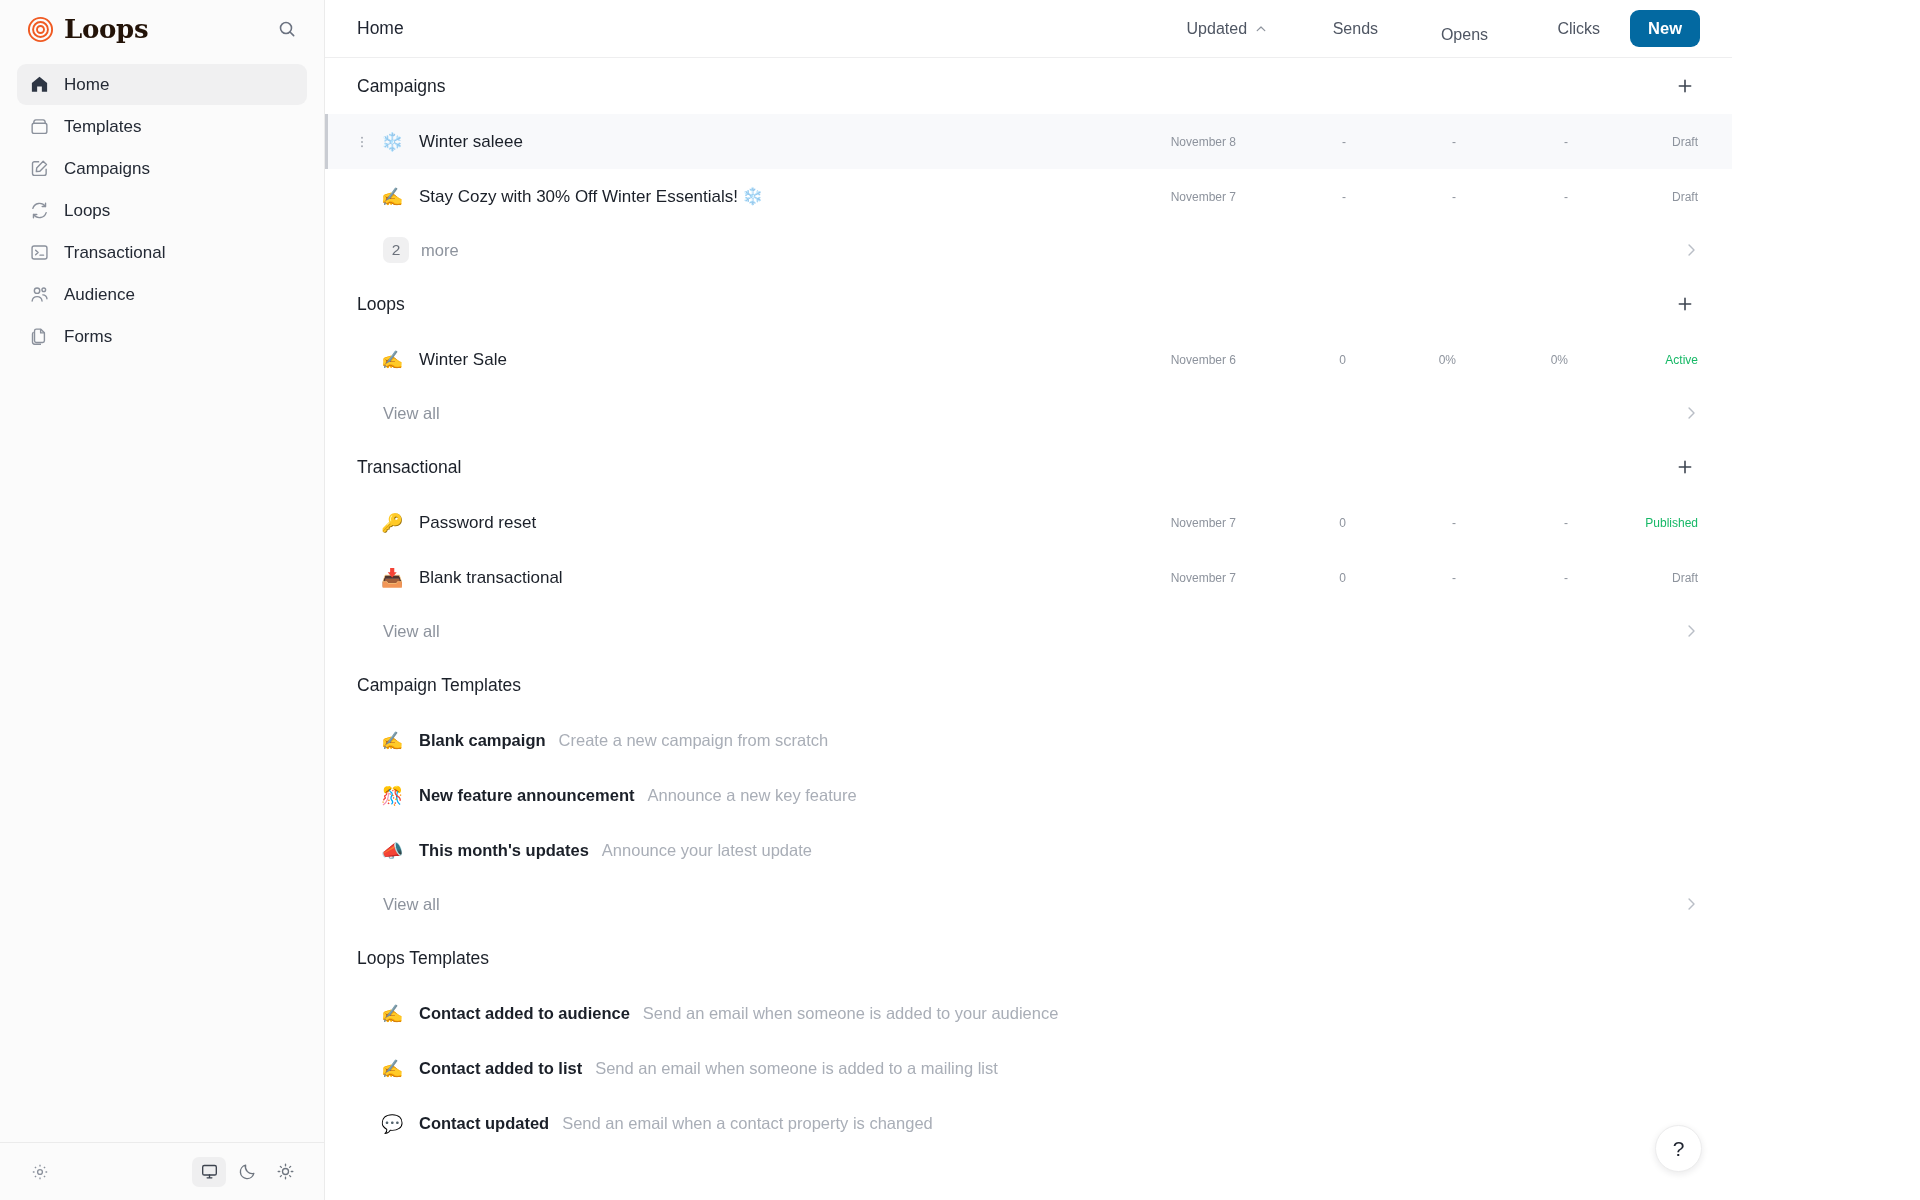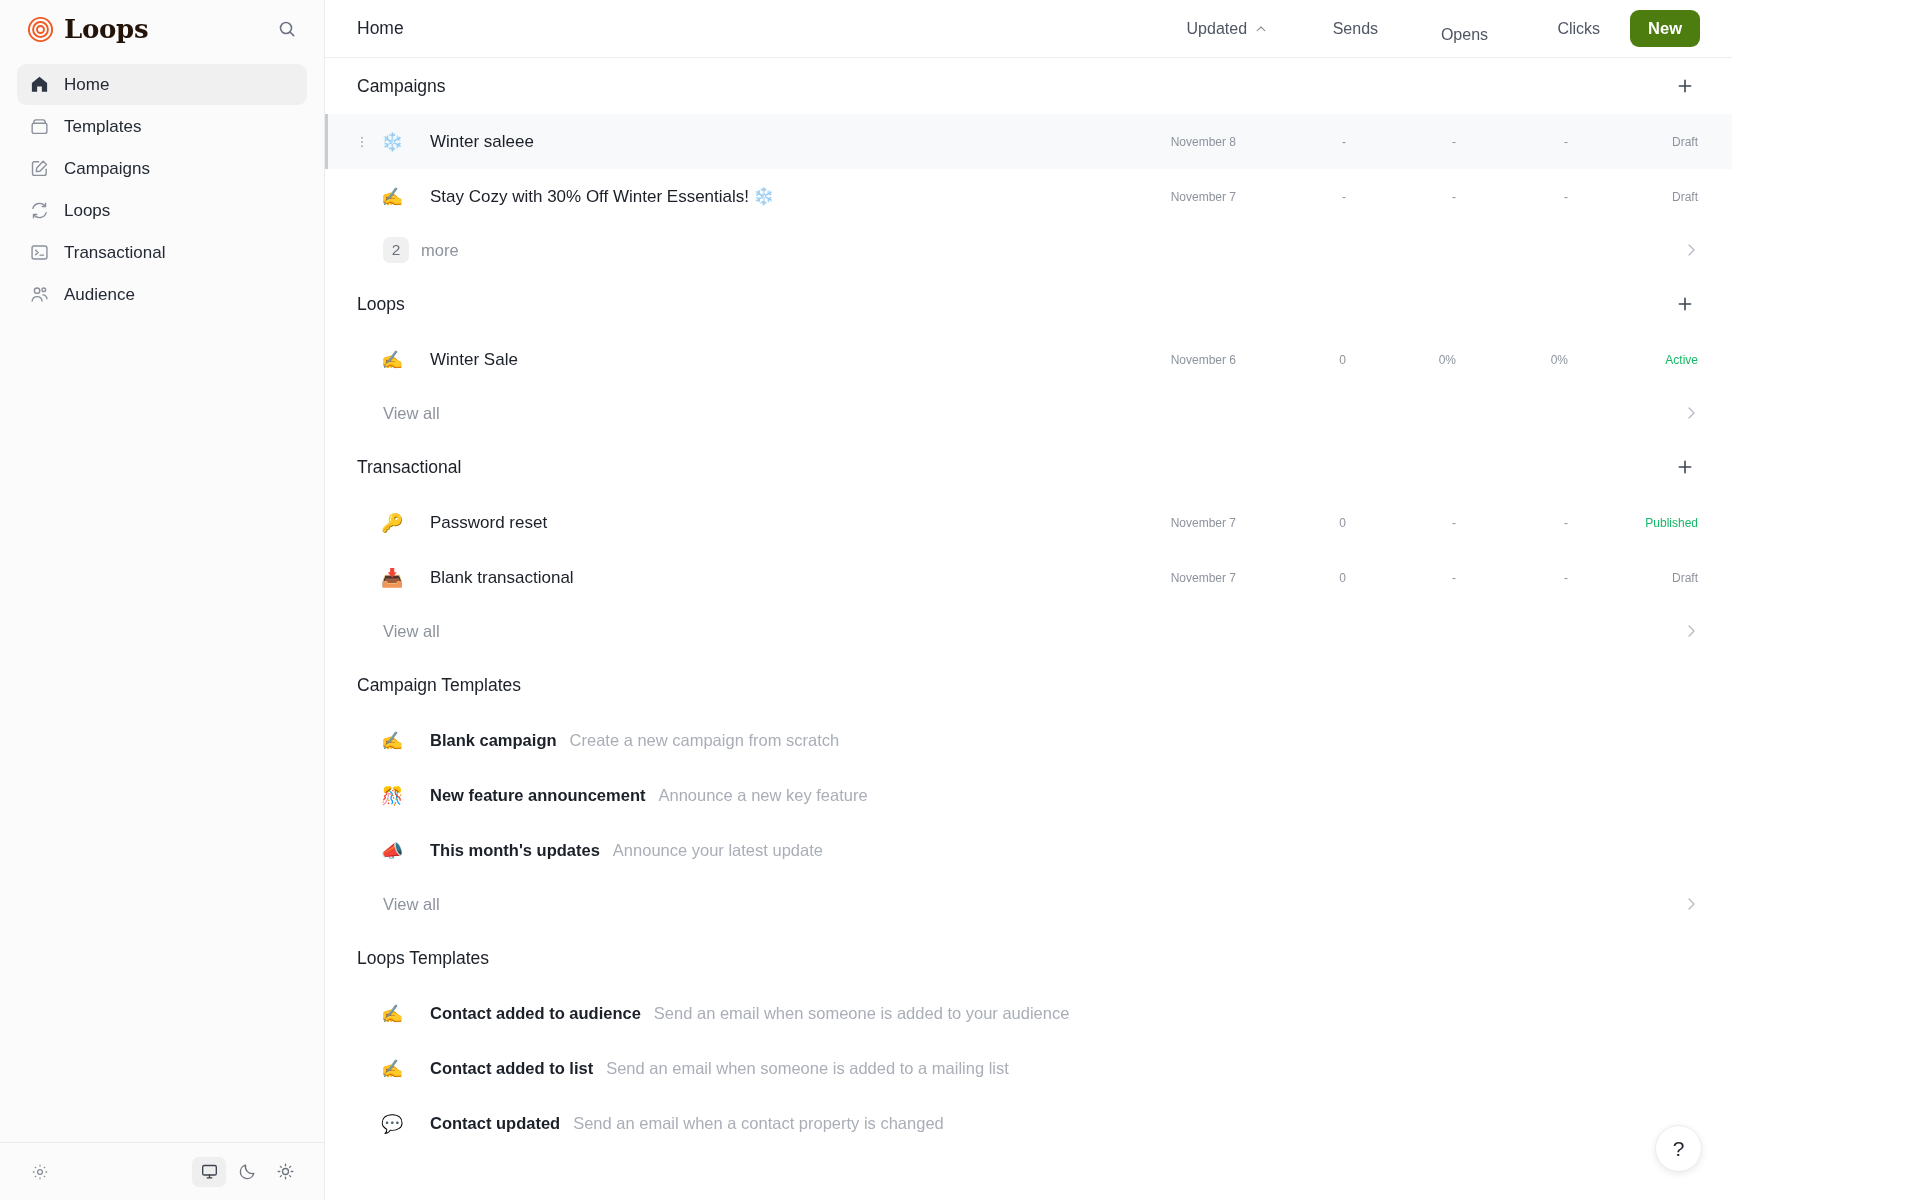--- a/index.html
+++ b/index.html
@@ -95,21 +95,21 @@
     display: flex; align-items: center; justify-content: flex-end; gap: 7px;
     height: 34px; padding: 0 4px;
   }
   .col-updated { width: 148px; }
   .col-sends { width: 110px; }
   .col-opens { width: 110px; margin-top: 13px; }
   .col-clicks { width: 112px; }
   .new-btn {
     margin-left: 26px;
     height: 37px; min-width: 64px; padding: 0 18px;
-    background: #4d7c0f; color: #fff;
+    background: #0369a1; color: #fff;
     border: none; border-radius: 9px;
     font-family: "Liberation Sans", sans-serif;
     font-size: 16.5px; font-weight: 700;
     cursor: pointer;
     display: flex; align-items: center; justify-content: center;
   }
 
   .content { flex: 1; overflow: hidden; }
 
   .section { }
@@ -131,21 +131,21 @@
     border-left: 3px solid transparent;
   }
   .row.hovered { background: #f8f9fb; border-left-color: #c9ccd2; }
   .drag-handle {
     position: absolute; left: 26px; top: 50%;
     transform: translateY(-50%);
     width: 16px; display: flex; align-items: center; justify-content: center;
     color: #a7acb5; font-size: 17px; line-height: 1; letter-spacing: 0;
   }
   .row-emoji { width: 26px; flex: 0 0 26px; font-size: 18px; display: flex; align-items: center; justify-content: center; margin-left: 20px; }
-  .row-name { font-size: 17px; color: #1b2029; white-space: nowrap; margin-left: 24px; }
+  .row-name { font-size: 17px; color: #1b2029; white-space: nowrap; margin-left: 13px; }
   .row-name.tmpl { font-weight: 700; font-size: 16.5px; }
   .row-desc { font-size: 16.5px; color: #a9aeb7; margin-left: 13px; white-space: nowrap; }
   .row-spacer { flex: 1; }
   .cell {
     font-size: 12px; color: #8d939d;
     text-align: right; white-space: nowrap;
   }
   .c-date { width: 148px; }
   .c-sends { width: 110px; }
   .c-opens { width: 110px; }
@@ -253,20 +253,30 @@
         <span class="ni">
           <svg viewBox="0 0 24 24" width="21" height="21" fill="none" stroke="currentColor" stroke-width="1.6" stroke-linecap="round" stroke-linejoin="round">
             <circle cx="9.2" cy="7.6" r="3.1"></circle>
               <path d="M3.6 19.4a5.7 5.7 0 0 1 11.3 0"></path>
             <circle cx="16.9" cy="6.6" r="2.1"></circle>
               <path d="M15.8 12.4a4.6 4.6 0 0 1 4.7 4.5"></path>
           </svg>
         </span>
         <span>Audience</span>
       </div>
+      <div class="nav-item">
+        <span class="ni">
+          <svg viewBox="0 0 24 24" width="21" height="21" fill="none" stroke="currentColor" stroke-width="1.6" stroke-linejoin="round">
+            <path d="M8.3 3.6h5.2l4.1 4.1v9.1a2 2 0 0 1-2 2H8.3a2 2 0 0 1-2-2V5.6a2 2 0 0 1 2-2z"></path>
+            <path d="M13.3 3.7v4.2h4.2"></path>
+              <path d="M5.4 7.2A2 2 0 0 0 4 9.1v9.3a2.4 2.4 0 0 0 2.4 2.4h7.3"></path>
+          </svg>
+        </span>
+        <span>Forms</span>
+      </div>
     </nav>
 
     <div class="sidebar-spacer"></div>
 
 
     <div class="sb-footer">
       <span class="gear">
         <svg viewBox="0 0 24 24" width="20" height="20" fill="none" stroke="currentColor" stroke-width="1.6" stroke-linejoin="round">
           <circle cx="12" cy="12" r="2.9"></circle>
           <path d="M12 3.4v2M12 18.6v2M20.6 12h-2M5.4 12h-2M18.1 5.9l-1.4 1.4M7.3 16.7l-1.4 1.4M18.1 18.1l-1.4-1.4M7.3 7.3 5.9 5.9"></path>

